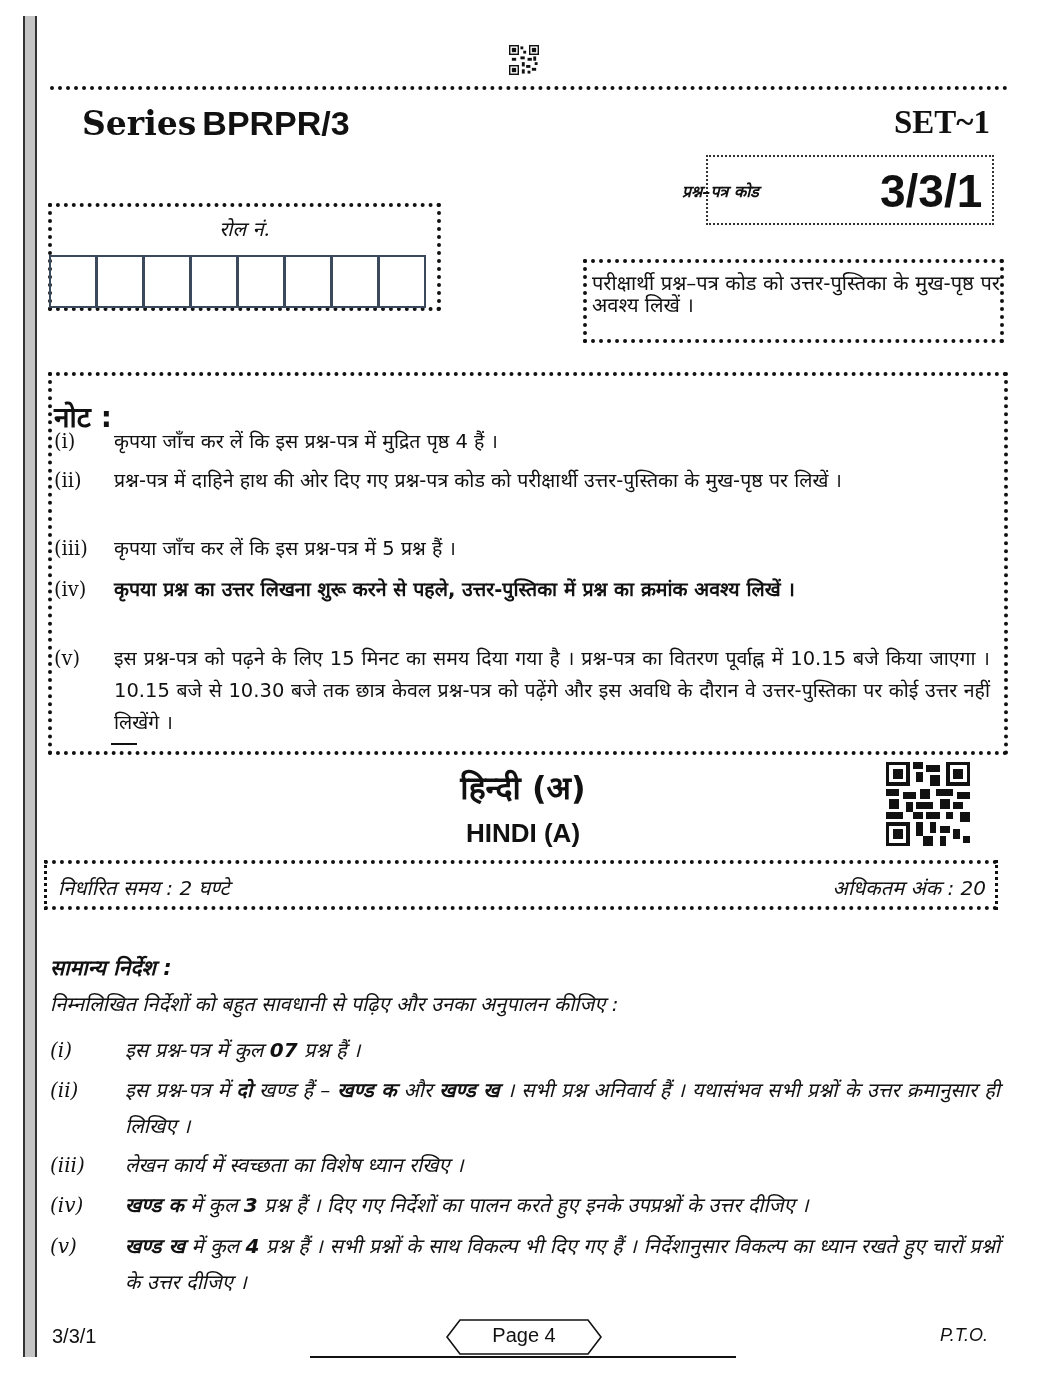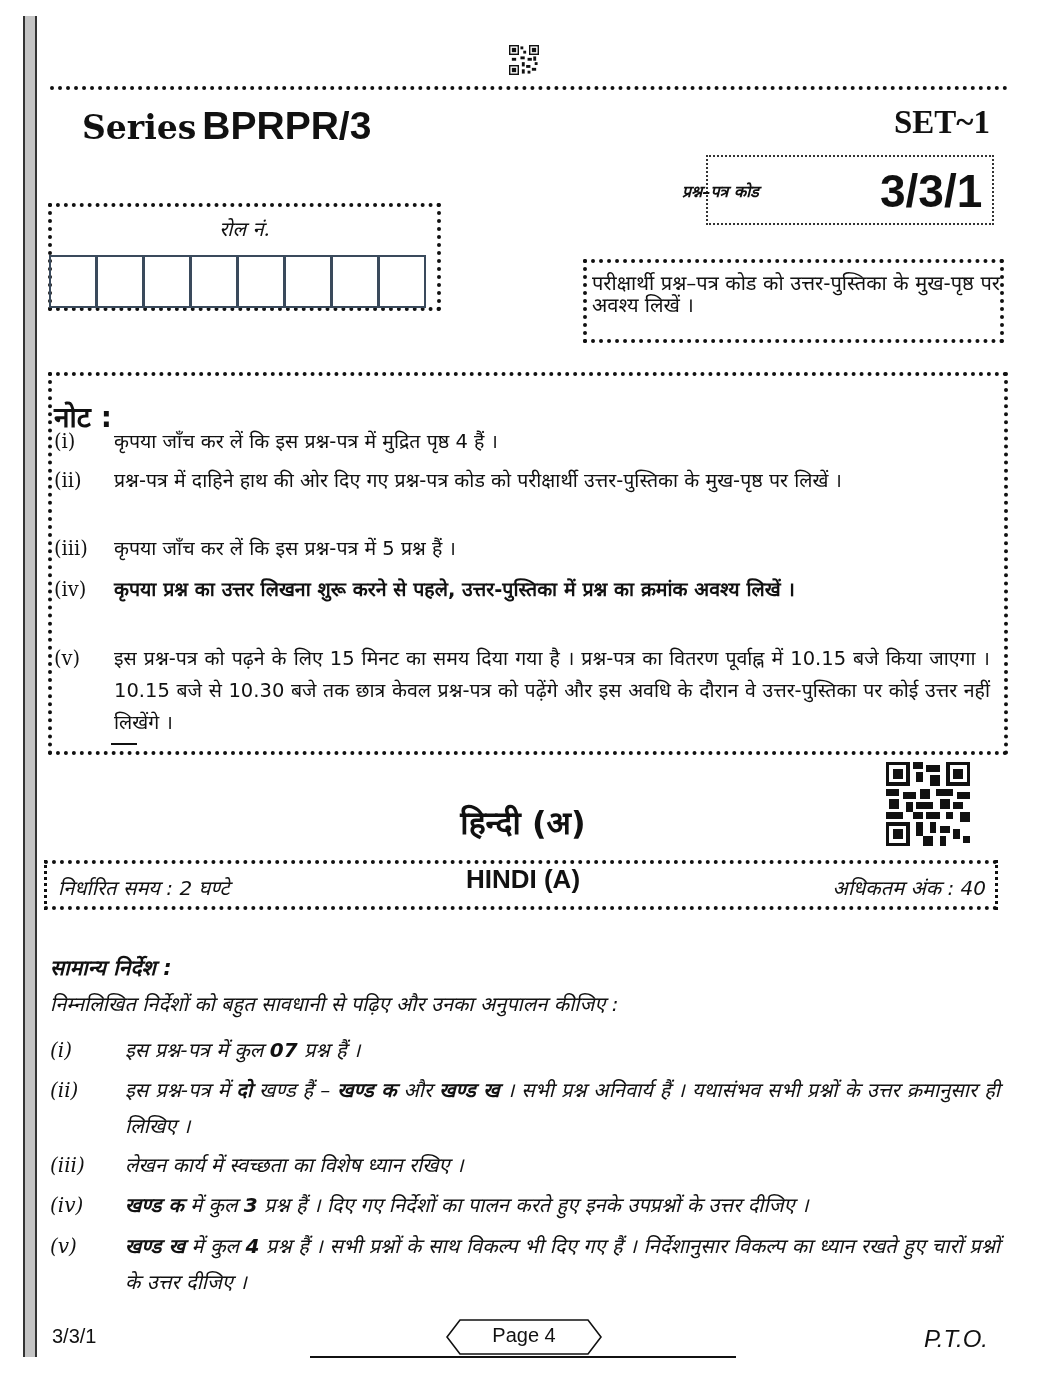--- a/index.html
+++ b/index.html
@@ -1,53 +1,53 @@
 <!DOCTYPE html>
 <html><head>
 <meta charset="utf-8">
 <style>
   html, body { margin:0; padding:0; background:#ffffff; }
   body { width:1046px; height:1386px; position:relative; overflow:hidden; color:#111; font-family:"DejaVu Serif","Liberation Serif",serif; }
   .abs { position:absolute; }
   .leftbar { left:23px; top:16px; width:14px; height:1341px; background:#c4c4c4; border-left:2px solid #333; border-right:2px solid #333; box-sizing:border-box; }
   .top-dots { left:50px; top:86px; width:958px; border-top:4px dotted #111; }
   .series { left:82px; top:104px; font-size:33px; font-weight:bold; font-family:"DejaVu Serif","Liberation Serif",serif; }
-  .series .code { font-family:"Liberation Sans","DejaVu Sans",sans-serif; font-size:39px; margin-left:6px; }
+  .series .code { font-family:"Liberation Sans","DejaVu Sans",sans-serif; font-size:34px; margin-left:6px; }
   .set { right:56px; top:104px; font-size:33px; font-weight:bold; font-family:"Liberation Serif","DejaVu Serif",serif; }
   .qp-code-box { left:706px; top:155px; width:288px; height:70px; border:2px dotted #333; box-sizing:border-box; }
   .qp-code-label { left:682px; top:180px; font-size:16px; font-style:italic; font-weight:bold; font-family:"DejaVu Sans",sans-serif; }
   .qp-code-val { left:880px; top:164px; font-size:46px; font-weight:bold; font-family:"Liberation Sans","DejaVu Sans",sans-serif; }
   .roll-box { left:48px; top:203px; width:393px; height:108px; border:4px dotted #111; box-sizing:border-box; }
   .roll-label { left:48px; top:215px; width:393px; text-align:center; font-size:20px; font-style:italic; font-family:"DejaVu Serif",serif; }
   .roll-cells { left:50px; top:255px; display:flex; }
   .roll-cell { width:48px; height:53px; border:2px solid #3a4a5c; box-sizing:border-box; margin-left:-1px; }
   .instr-box { left:583px; top:259px; width:421px; height:84px; border:4px dotted #111; box-sizing:border-box; }
   .instr-text { left:592px; top:272px; width:408px; font-size:20px; line-height:22px; text-align:justify; text-align-last:left; font-family:"DejaVu Sans",sans-serif; }
   .note-box { left:48px; top:372px; width:960px; height:383px; border:4px dotted #111; box-sizing:border-box; }
   .note-title { left:54px; top:397px; font-size:28px; font-weight:bold; font-family:"DejaVu Sans",sans-serif; }
   .note-item { left:54px; width:936px; display:flex; font-size:19.5px; line-height:32px; font-family:"DejaVu Sans",sans-serif; }
   .note-item .num { width:60px; flex:none; font-family:"DejaVu Serif",serif; }
   .note-item .txt { flex:1; text-align:justify; text-align-last:left; }
   .note-item.bold .txt { font-weight:bold; }
   .underline-mark { left:111px; top:743px; width:26px; border-top:2px solid #111; }
-  .subj-hi { left:0; width:1046px; top:765px; text-align:center; font-size:32px; font-weight:bold; font-family:"DejaVu Sans",sans-serif;margin-top:35px; }
-  .subj-en { left:0; width:1046px; top:818px; text-align:center; font-size:26px; font-weight:bold; font-family:"Liberation Sans","DejaVu Sans",sans-serif;margin-top:46px; }
+  .subj-hi { left:0; width:1046px; top:765px; text-align:center; font-size:32px; font-weight:bold; font-family:"DejaVu Sans",sans-serif; }
+  .subj-en { left:0; width:1046px; top:818px; text-align:center; font-size:26px; font-weight:bold; font-family:"Liberation Sans","DejaVu Sans",sans-serif; }
   .qr-big { left:886px; top:762px; width:84px; height:84px; }
   .qr-small { left:509px; top:45px; width:30px; height:30px; }
   .time-box { left:44px; top:860px; width:954px; height:50px; border-top:4px dotted #111; border-bottom:4px dotted #111; border-left:3px dotted #111; border-right:3px dotted #111; box-sizing:border-box; }
   .time-left { left:58px; top:874px; font-size:20px; font-style:italic; font-family:"DejaVu Sans",sans-serif; }
   .time-right { right:60px; top:874px; font-size:20px; font-style:italic; font-family:"DejaVu Sans",sans-serif; }
   .gi-title { left:50px; top:953px; font-size:21px; font-weight:bold; font-style:italic; font-family:"DejaVu Sans",sans-serif; }
   .gi-intro { left:50px; top:990px; font-size:20px; font-style:italic; font-family:"DejaVu Sans",sans-serif; }
   .gi-item { left:50px; width:950px; display:flex; font-size:20px; line-height:36px; font-style:italic; font-family:"DejaVu Sans",sans-serif; }
   .gi-item .num { width:75px; flex:none; font-family:"DejaVu Serif",serif; }
   .gi-item .txt { flex:1; text-align:justify; text-align-last:left; }
   b { font-weight:bold; }
   .foot-code { left:52px; top:1325px; font-size:20px; font-family:"Liberation Sans","DejaVu Sans",sans-serif; }
-  .foot-pto { right:58px; top:1325px; font-size:24px; font-style:italic; font-family:"Liberation Sans","DejaVu Sans",sans-serif; }
+  .foot-pto { right:58px; top:1325px; font-size:18px; font-style:italic; font-family:"Liberation Sans","DejaVu Sans",sans-serif; }
   .page-badge { left:446px; top:1319px; width:156px; height:36px; }
   .page-label { left:446px; top:1324px; width:156px; text-align:center; font-size:20px; font-family:"Liberation Sans","DejaVu Sans",sans-serif; }
   .foot-line { left:310px; top:1356px; width:426px; border-top:2px solid #111; }
 </style>
 </head>
 <body>
 
 <div class="abs leftbar"></div>
 
 <svg class="abs qr-small" viewBox="0 0 21 21">
@@ -168,21 +168,21 @@
     <rect x="16" y="19" width="3" height="2"></rect>
       <rect x="20" y="20" width="2" height="3"></rect>
       <rect x="11" y="22" width="3" height="3"></rect>
     <rect x="16" y="22" width="2" height="3"></rect>
       <rect x="23" y="22" width="2" height="2"></rect>
   </g>
 </svg>
 
 <div class="abs time-box"></div>
 <div class="abs time-left">निर्धारित समय : 2 घण्टे</div>
-<div class="abs time-right">अधिकतम अंक : 40</div>
+<div class="abs time-right">अधिकतम अंक : 20</div>
 
 <div class="abs gi-title">सामान्य निर्देश :</div>
 <div class="abs gi-intro">निम्नलिखित निर्देशों को बहुत सावधानी से पढ़िए और उनका अनुपालन कीजिए :</div>
 
 <div class="abs gi-item" style="top:1032px;">
   <span class="num">(i)</span>
   <span class="txt"><span>इस प्रश्न-पत्र में कुल </span><b>07</b><span> प्रश्न हैं ।</span></span>
 </div>
 <div class="abs gi-item" style="top:1072px;">
   <span class="num">(ii)</span>

